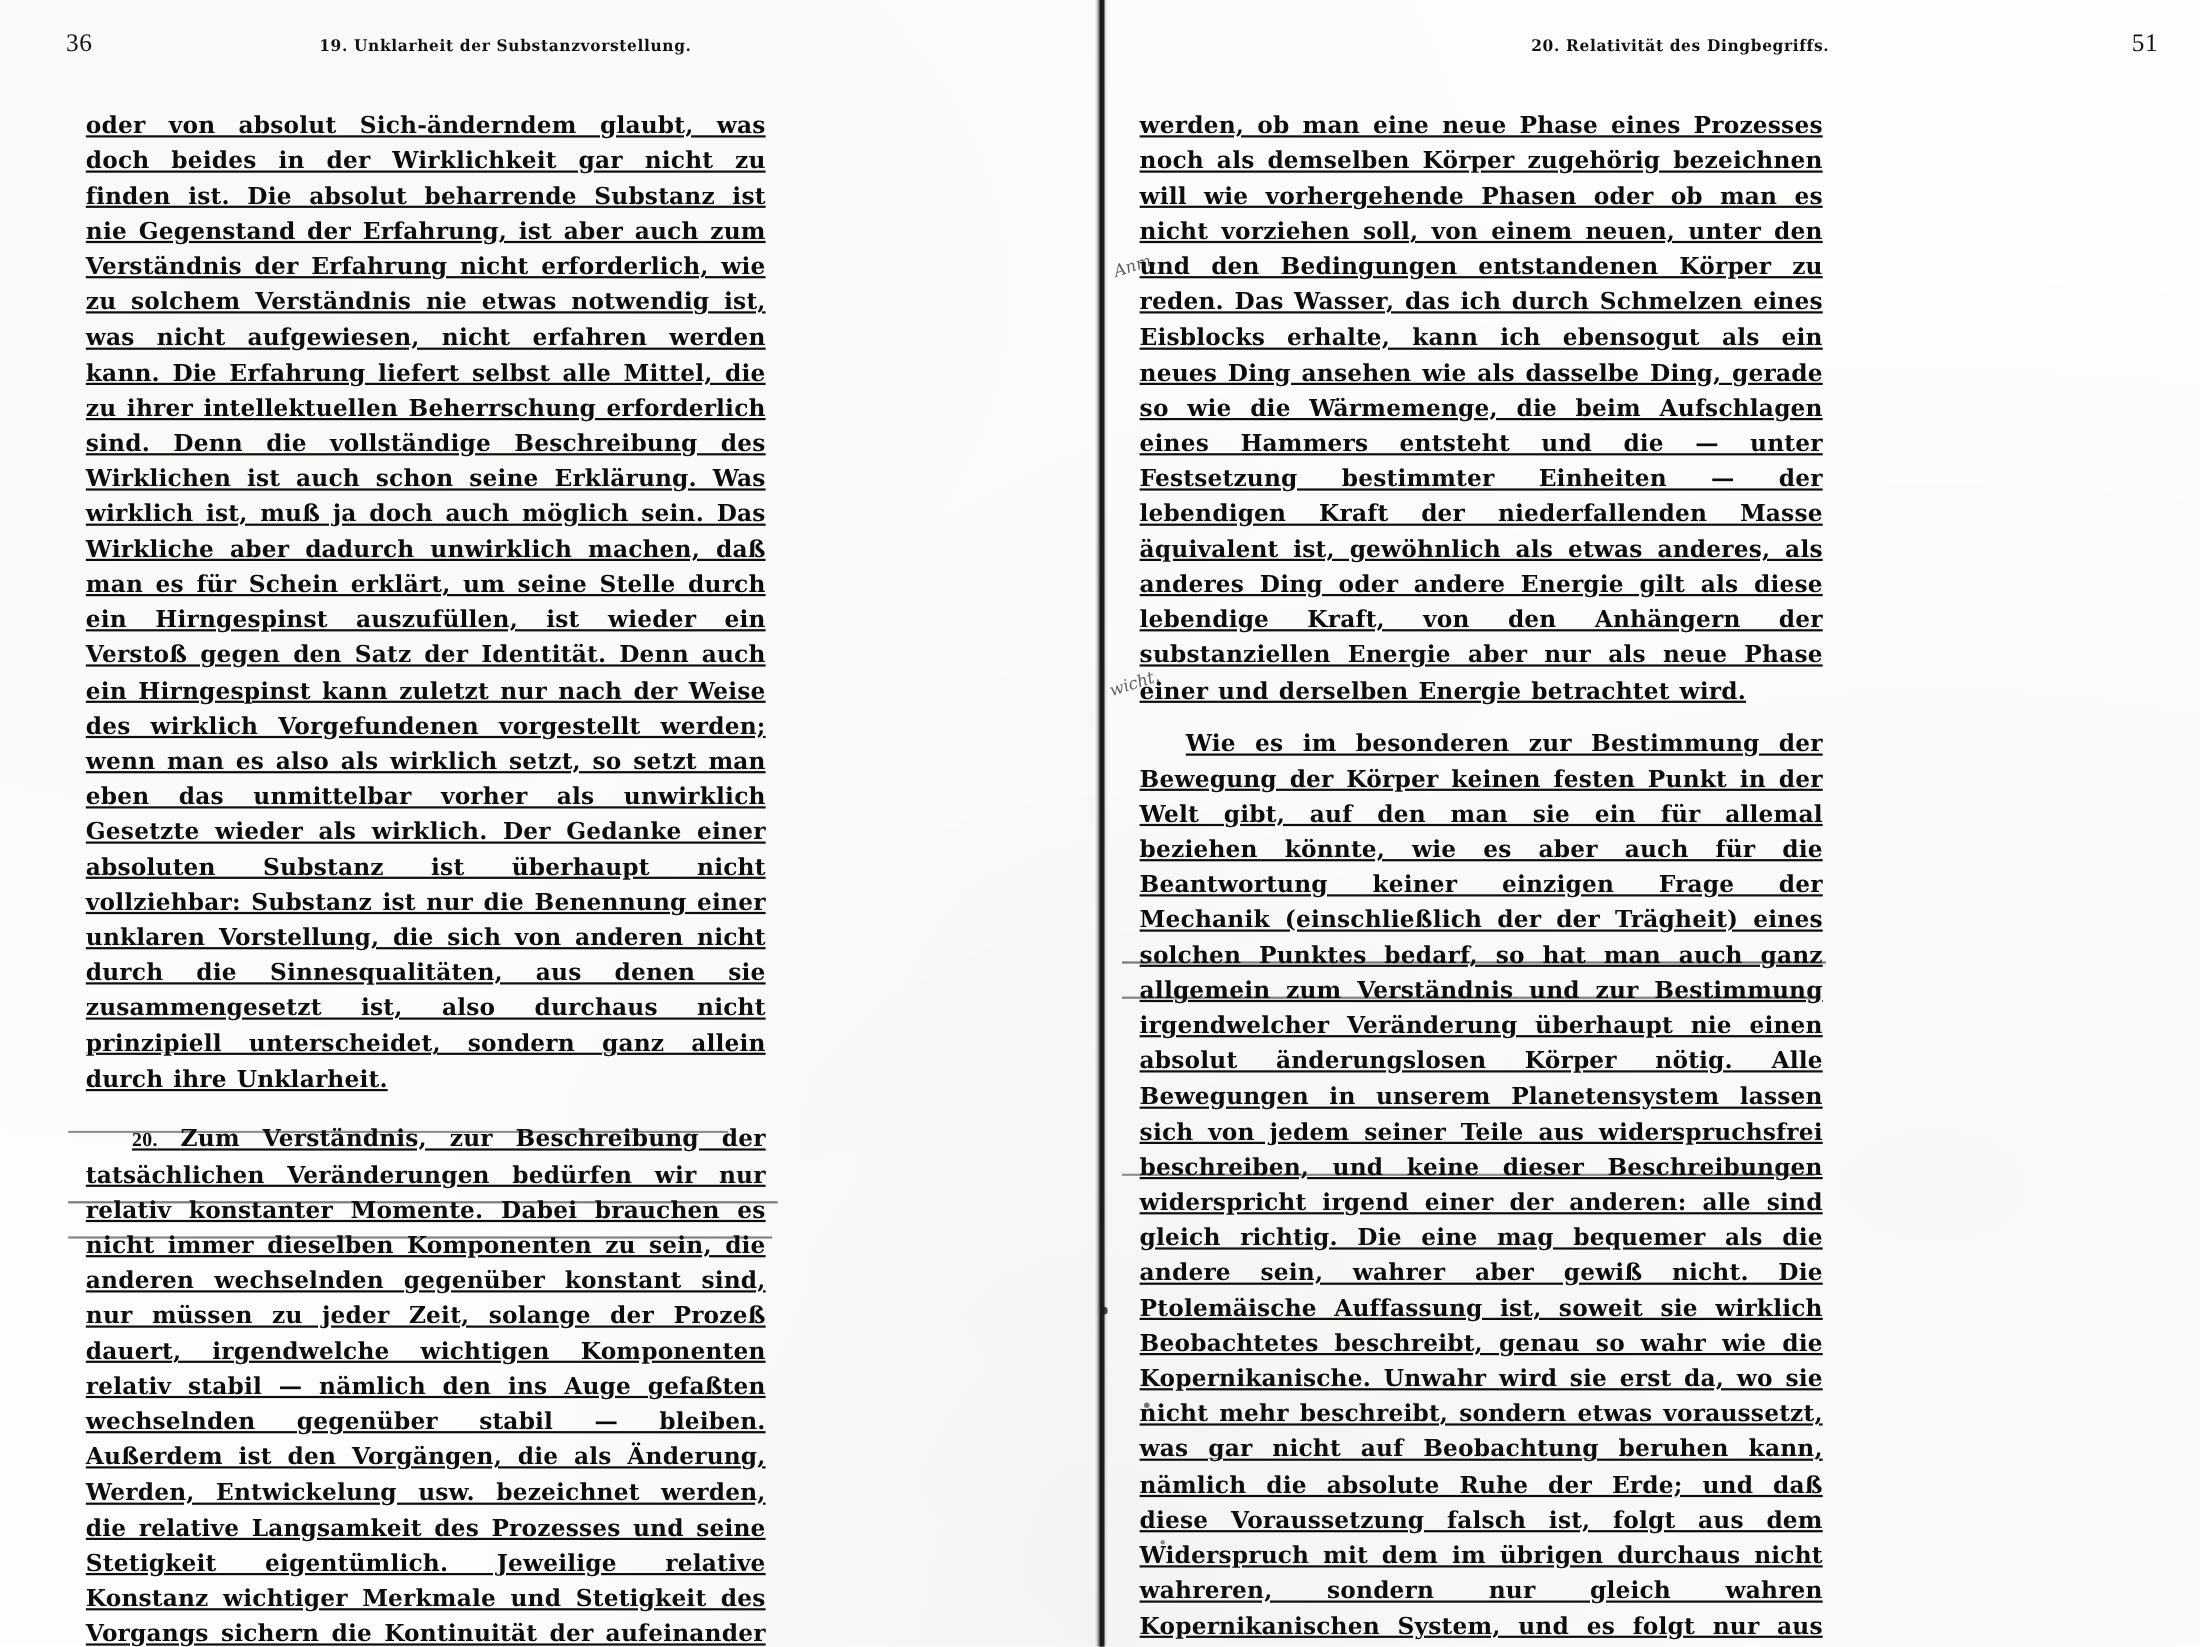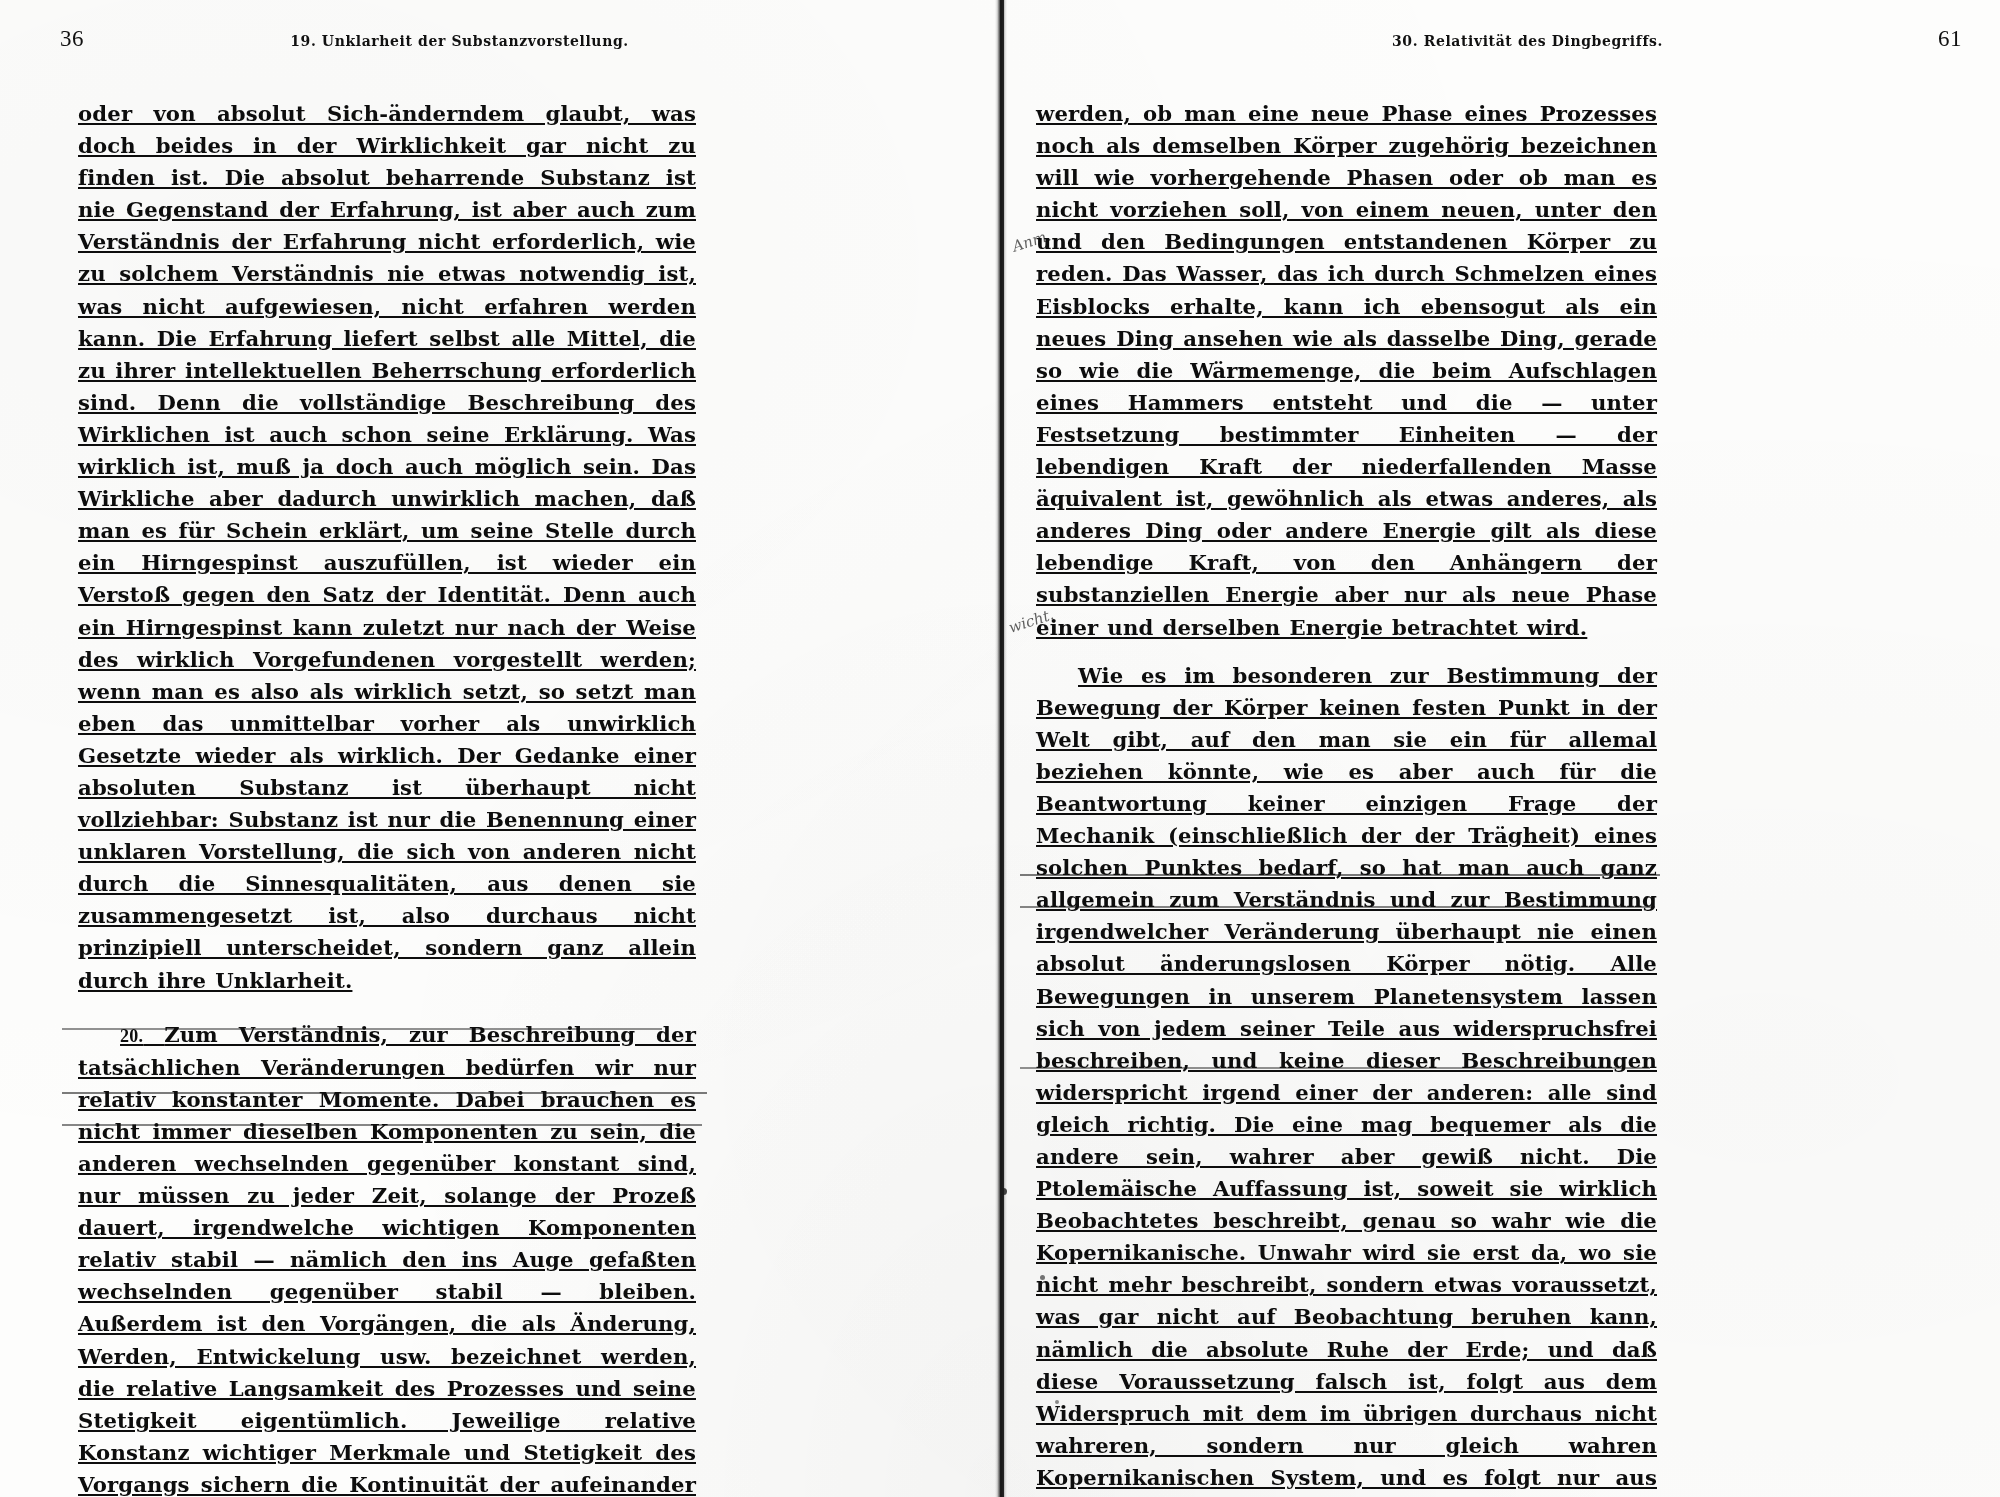--- a/index.html
+++ b/index.html
@@ -204,22 +204,22 @@
   <div class="gutter"></div>
   <div class="gutter-smudge"></div>
   <div class="marginalia marg-1">Anm.</div>
   <div class="marginalia marg-2">wicht.</div>
   <div class="ink-dot dot-1"></div>
   <div class="ink-dot dot-2"></div>
   <div class="ink-dot dot-3"></div>
 
   <div class="page page-right">
     <div class="running-head">
-      <span class="head-title">30. Relativität des Dingbegriffs.</span>
-      <span class="folio">61</span>
+      <span class="head-title">20. Relativität des Dingbegriffs.</span>
+      <span class="folio">51</span>
     </div>
 
     <div class="textblock" style="margin-left:-855px; left:868px;">
       <p class="para">werden, ob man eine neue Phase eines Prozesses noch als demselben Körper zugehörig bezeichnen will wie vorhergehende Phasen oder ob man es nicht vorziehen soll, von einem neuen, unter den und den Bedingungen entstandenen Körper zu reden. Das Wasser, das ich durch Schmelzen eines Eisblocks erhalte, kann ich ebensogut als ein neues Ding ansehen wie als dasselbe Ding, gerade so wie die Wärmemenge, die beim Aufschlagen eines Hammers entsteht und die — unter Festsetzung bestimmter Einheiten — der lebendigen Kraft der niederfallenden Masse äquivalent ist, gewöhnlich als etwas anderes, als anderes Ding oder andere Energie gilt als diese lebendige Kraft, von den Anhängern der substanziellen Energie aber nur als neue Phase einer und derselben Energie betrachtet wird.</p>
       <p class="para indent">Wie es im besonderen zur Bestimmung der Bewegung der Körper keinen festen Punkt in der Welt gibt, auf den man sie ein für allemal beziehen könnte, wie es aber auch für die Beantwortung keiner einzigen Frage der Mechanik (einschließlich der der Trägheit) eines solchen Punktes bedarf, so hat man auch ganz allgemein zum Verständnis und zur Bestimmung irgendwelcher Veränderung überhaupt nie einen absolut änderungslosen Körper nötig. Alle Bewegungen in unserem Planetensystem lassen sich von jedem seiner Teile aus widerspruchsfrei beschreiben, und keine dieser Beschreibungen widerspricht irgend einer der anderen: alle sind gleich richtig. Die eine mag bequemer als die andere sein, wahrer aber gewiß nicht. Die Ptolemäische Auffassung ist, soweit sie wirklich Beobachtetes beschreibt, genau so wahr wie die Kopernikanische. Unwahr wird sie erst da, wo sie nicht mehr beschreibt, sondern etwas voraussetzt, was gar nicht auf Beobachtung beruhen kann, nämlich die absolute Ruhe der Erde; und daß diese Voraussetzung falsch ist, folgt aus dem Widerspruch mit dem im übrigen durchaus nicht wahreren, sondern nur gleich wahren Kopernikanischen System, und es folgt nur aus diesem Widerspruch. Man kann immer nur einen Punkt als ruhend betrachten und zum Zentrum, zum Koordinatenanfang der Bewegung machen; das Ptolemäische System setzt aber voraus, daß außer diesem beliebig anzunehmenden Punkte auch noch die Erde still stehe.</p>
 
     </div>
 
     <div class="underline-mark" style="left:0px; margin-left:13px; top:874px; width:640px; opacity:.55;"></div>
     <div class="underline-mark" style="left:0px; margin-left:13px; top:906px; width:635px; opacity:.5;"></div>

